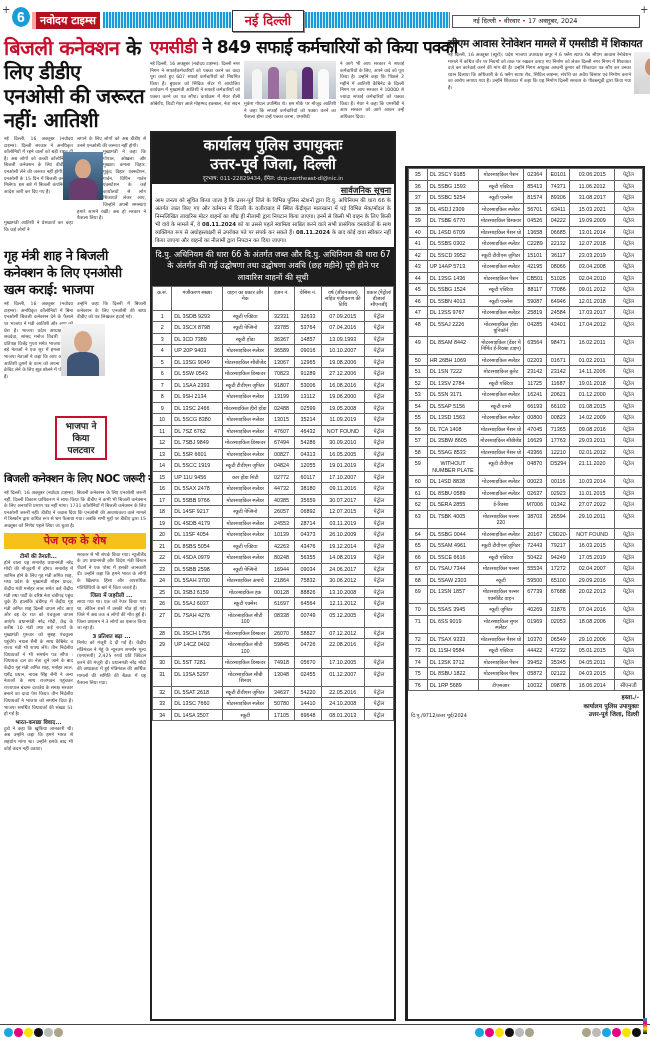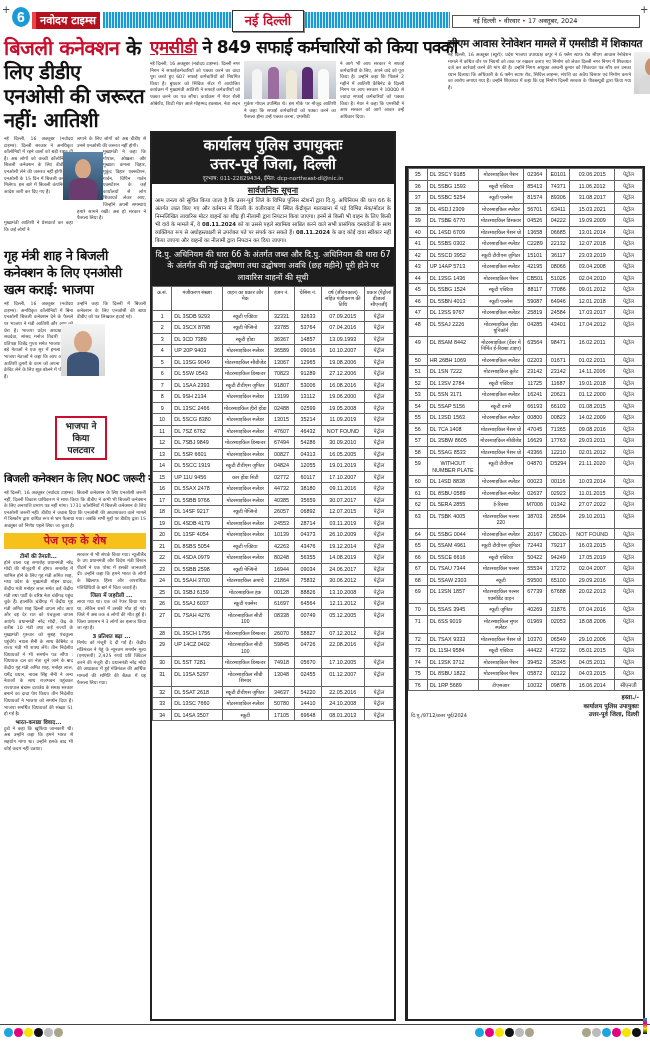--- a/index.html
+++ b/index.html
@@ -2,21 +2,21 @@
 <html><head>
 <meta charset="utf-8">
 <style>
   * { box-sizing: border-box; margin: 0; padding: 0; }
   html, body { width: 650px; height: 1043px; background: #fff; overflow: hidden; }
   body { font-family: "DejaVu Sans", sans-serif; color: #222; position: relative; }
 
   
   .hdr { position: absolute; left: 0; top: 0; width: 650px; height: 34px; }
   .pg-num { position: absolute; left: 12px; top: 7px; width: 18px; height: 20px; border-radius: 50%; background: #1a9ad6; color: #fff; font: bold 14px "Liberation Sans", sans-serif; text-align: center; line-height: 20px; }
-  .brand { position: absolute; left: 32px; top: 12px; width: 68px; height: 17px; background: #b5101e; color: #fff; font: bold 11px "DejaVu Sans", sans-serif; line-height: 17px; text-align: center; border-left: 4px solid #ef4444; }
+  .brand { position: absolute; left: 32px; top: 12px; width: 68px; height: 17px; background: #b5101e; color: #fff; font: bold 11px "DejaVu Sans", sans-serif; line-height: 17px; text-align: center; border-left: 4px solid #fca5a5; }
   .stripe { position: absolute; top: 12px; height: 16px; background: repeating-linear-gradient(90deg, #1a9ad6 0 2px, #cfe8f5 2px 3px); }
   .stripe.s1 { left: 103px; width: 128px; }
   .stripe.s2 { left: 305px; width: 145px; }
   .city-tab { position: absolute; left: 232px; top: 10px; width: 72px; height: 22px; border: 1px solid #333; background: #fff; color: #c8102e; font: bold 13px "DejaVu Sans", sans-serif; text-align: center; line-height: 20px; box-shadow: 1px 1px 0 #888; }
   .dateline { position: absolute; left: 452px; top: 15px; width: 188px; height: 13px; border: 1px solid #555; font: 6.5px "DejaVu Sans", sans-serif; line-height: 11px; padding-left: 20px; color: #222; white-space: nowrap; overflow: hidden; }
   .dateline .dot { color: #c8102e; }
 
   
   .lcol { position: absolute; left: 4px; top: 36px; width: 142px; }
   .h-big { font: bold 20px "DejaVu Sans", sans-serif; line-height: 24px; color: #111; letter-spacing: -0.5px; }
@@ -31,32 +31,32 @@
   .photo.men { background: linear-gradient(180deg,#f4f4f4,#d6d6d6); }
   .h-mid { font: bold 13px "DejaVu Sans", sans-serif; line-height: 17px; color: #111; letter-spacing: -0.4px; }
   .h-mid .red { color: #c8102e; }
   .quote-box { border: 2px solid #c8102e; background: #fff; font: bold 9px "DejaVu Sans", sans-serif; text-align: center; line-height: 12px; padding: 2px; color: #222; }
   .band { background: #f5c11a; color: #c8102e; font: bold 11px "DejaVu Sans", sans-serif; text-align: center; line-height: 16px; margin: 3px 0; }
   .subh { font: bold 5.5px "DejaVu Sans", sans-serif; text-align: center; line-height: 8px; }
 
   
   .ctop { position: absolute; left: 150px; top: 36px; width: 260px; }
   .h-607 { font: bold 17px "DejaVu Sans", sans-serif; line-height: 22px; color: #111; letter-spacing: -0.5px; white-space: nowrap; }
-  .h-607 .red { color: #c8102e; text-decoration: underline; }
+  .h-607 .red { color: #c8102e; }
   .rtop { position: absolute; left: 448px; top: 36px; width: 222px; }
   .h-cm { font: bold 10.5px "DejaVu Sans", sans-serif; line-height: 14px; color: #111; letter-spacing: -0.3px; white-space: nowrap; }
 
   
   .notice { position: absolute; left: 150px; top: 131px; width: 246px; height: 890px; border: 2px solid #222; background: #fff; }
   .notice-head { background: #1d1d1d; color: #fff; text-align: center; padding: 3px 0 2px; }
   .nh1 { font: bold 15px "DejaVu Sans", sans-serif; line-height: 19px; }
   .nh2 { font: bold 15px "DejaVu Sans", sans-serif; line-height: 19px; }
   .nh3 { font: 5.5px "DejaVu Sans", sans-serif; line-height: 8px; color: #ddd; }
   .notice-body { padding: 1px 3px 2px; background: #fff; }
-  .pub-title { font: bold 8px "DejaVu Sans", sans-serif; text-align: center; text-decoration: underline; line-height: 11px; }
+  .pub-title { font: bold 8px "DejaVu Sans", sans-serif; text-align: right; text-decoration: underline; line-height: 11px; }
   .pub-txt { font: 5.4px "DejaVu Sans", sans-serif; line-height: 8.1px; color: #222; text-align: justify; }
   .pub-txt b { font-weight: bold; }
   .list-title { background: #1d1d1d; color: #fff; font: 8px "DejaVu Sans", sans-serif; text-align: center; line-height: 11.5px; padding: 2px 2px 3px; }
 
   table.veh { border-collapse: collapse; width: 100%; table-layout: fixed; font: 5.4px "Liberation Sans", sans-serif; color: #222; }
   table.veh th, table.veh td { border: 1px solid #666; text-align: center; vertical-align: top; padding: 2px 1px; line-height: 6.5px; overflow: hidden; }
   table.veh th { font-weight: normal; font-size: 5px; line-height: 6.2px; background: #fff; }
   table.veh td.reg { text-align: left; white-space: nowrap; padding-left: 2px; }
   table.veh td.mk { font-size: 5px; }
 

